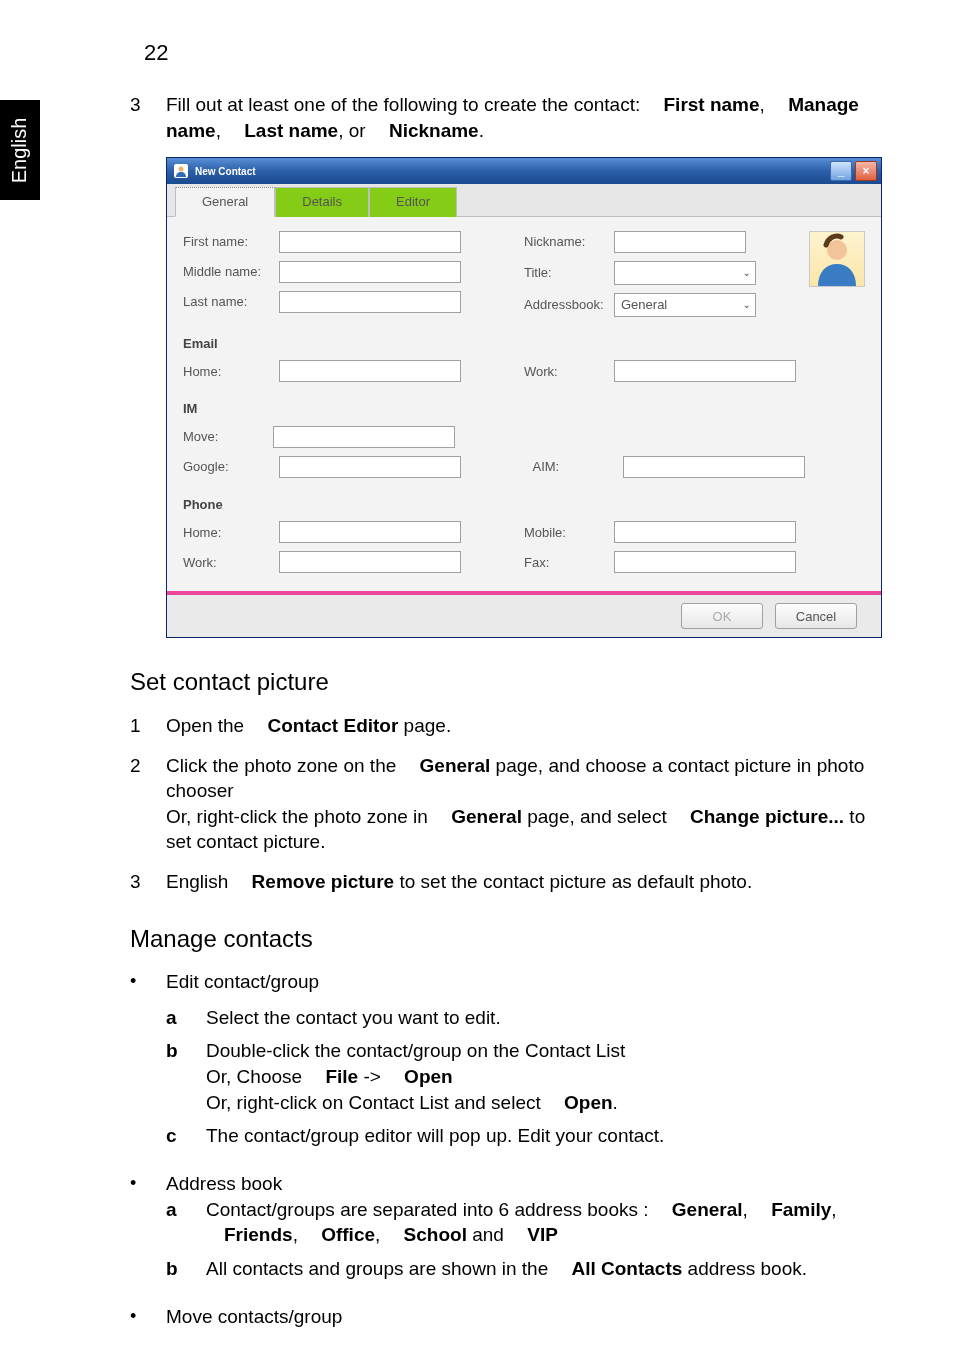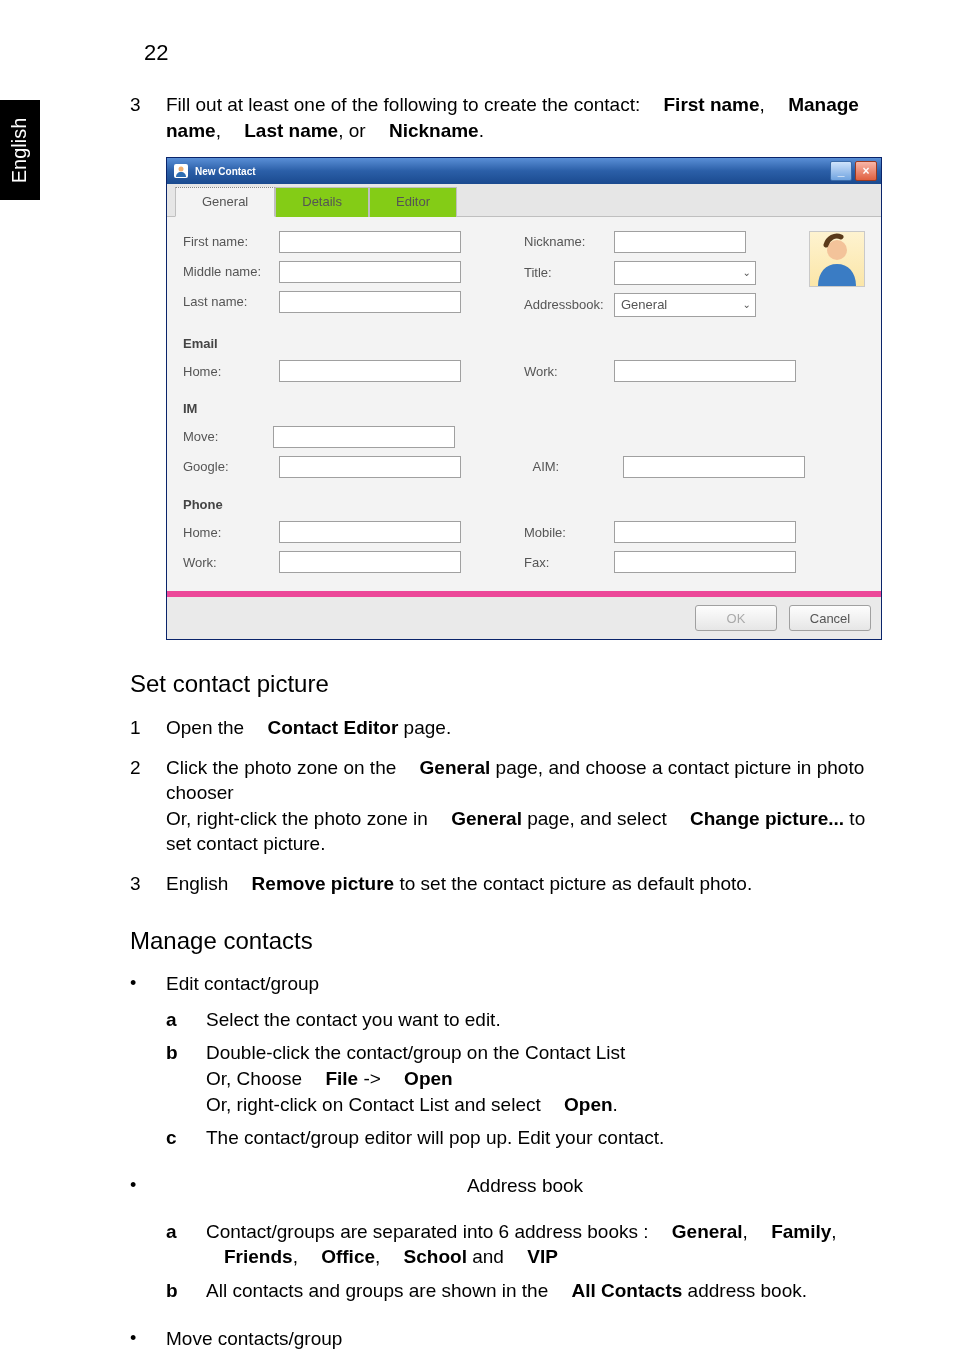--- a/index.html
+++ b/index.html
@@ -163,24 +163,24 @@
     overflow:hidden;
   }
   .avatar svg { display:block; }
   .group-hdr {
     font-weight: bold;
     color:#444;
     margin: 10px 0 8px 0;
   }
   .dlg-footer {
     background:#eaeaea;
-    padding:8px 10px;
+    padding:8px 24px;
     display:flex;
     justify-content:flex-end;
-    border-top:6px solid #ec4899;
+    border-top:4px solid #ec4899;
   }
   .btn {
     width: 80px;
     height: 24px;
     border:1px solid #a0a0a0;
     background:linear-gradient(to bottom,#fdfdfd,#e6e6e6);
     margin-left: 12px;
     border-radius:3px;
     display:flex;align-items:center;justify-content:center;
     cursor:pointer;
@@ -377,21 +377,21 @@
         <div class="sub">
           <div class="sublabel">c</div>
           <div>The contact/group editor will pop up. Edit your contact.</div>
         </div>
       </div>
     </div>
 
     <div class="row">
       <div class="bullet">•</div>
       <div style="flex:1">
-        <div style="margin-bottom:20px;text-align:center;">Address book</div>
+        <div style="margin-bottom:0;">Address book</div>
         <div class="sub">
           <div class="sublabel">a</div>
           <div>
             <span>Contact/groups are separated into 6 address books : </span><b>General</b><span>, </span><b>Family</b><span>, </span><b>Friends</b><span>, </span><b>Office</b><span>, </span><b>School</b><span> and </span><b>VIP</b>
           </div>
         </div>
         <div class="sub">
           <div class="sublabel">b</div>
           <div><span>All contacts and groups are shown in the </span><b>All Contacts</b><span> address book.</span></div>
         </div>

